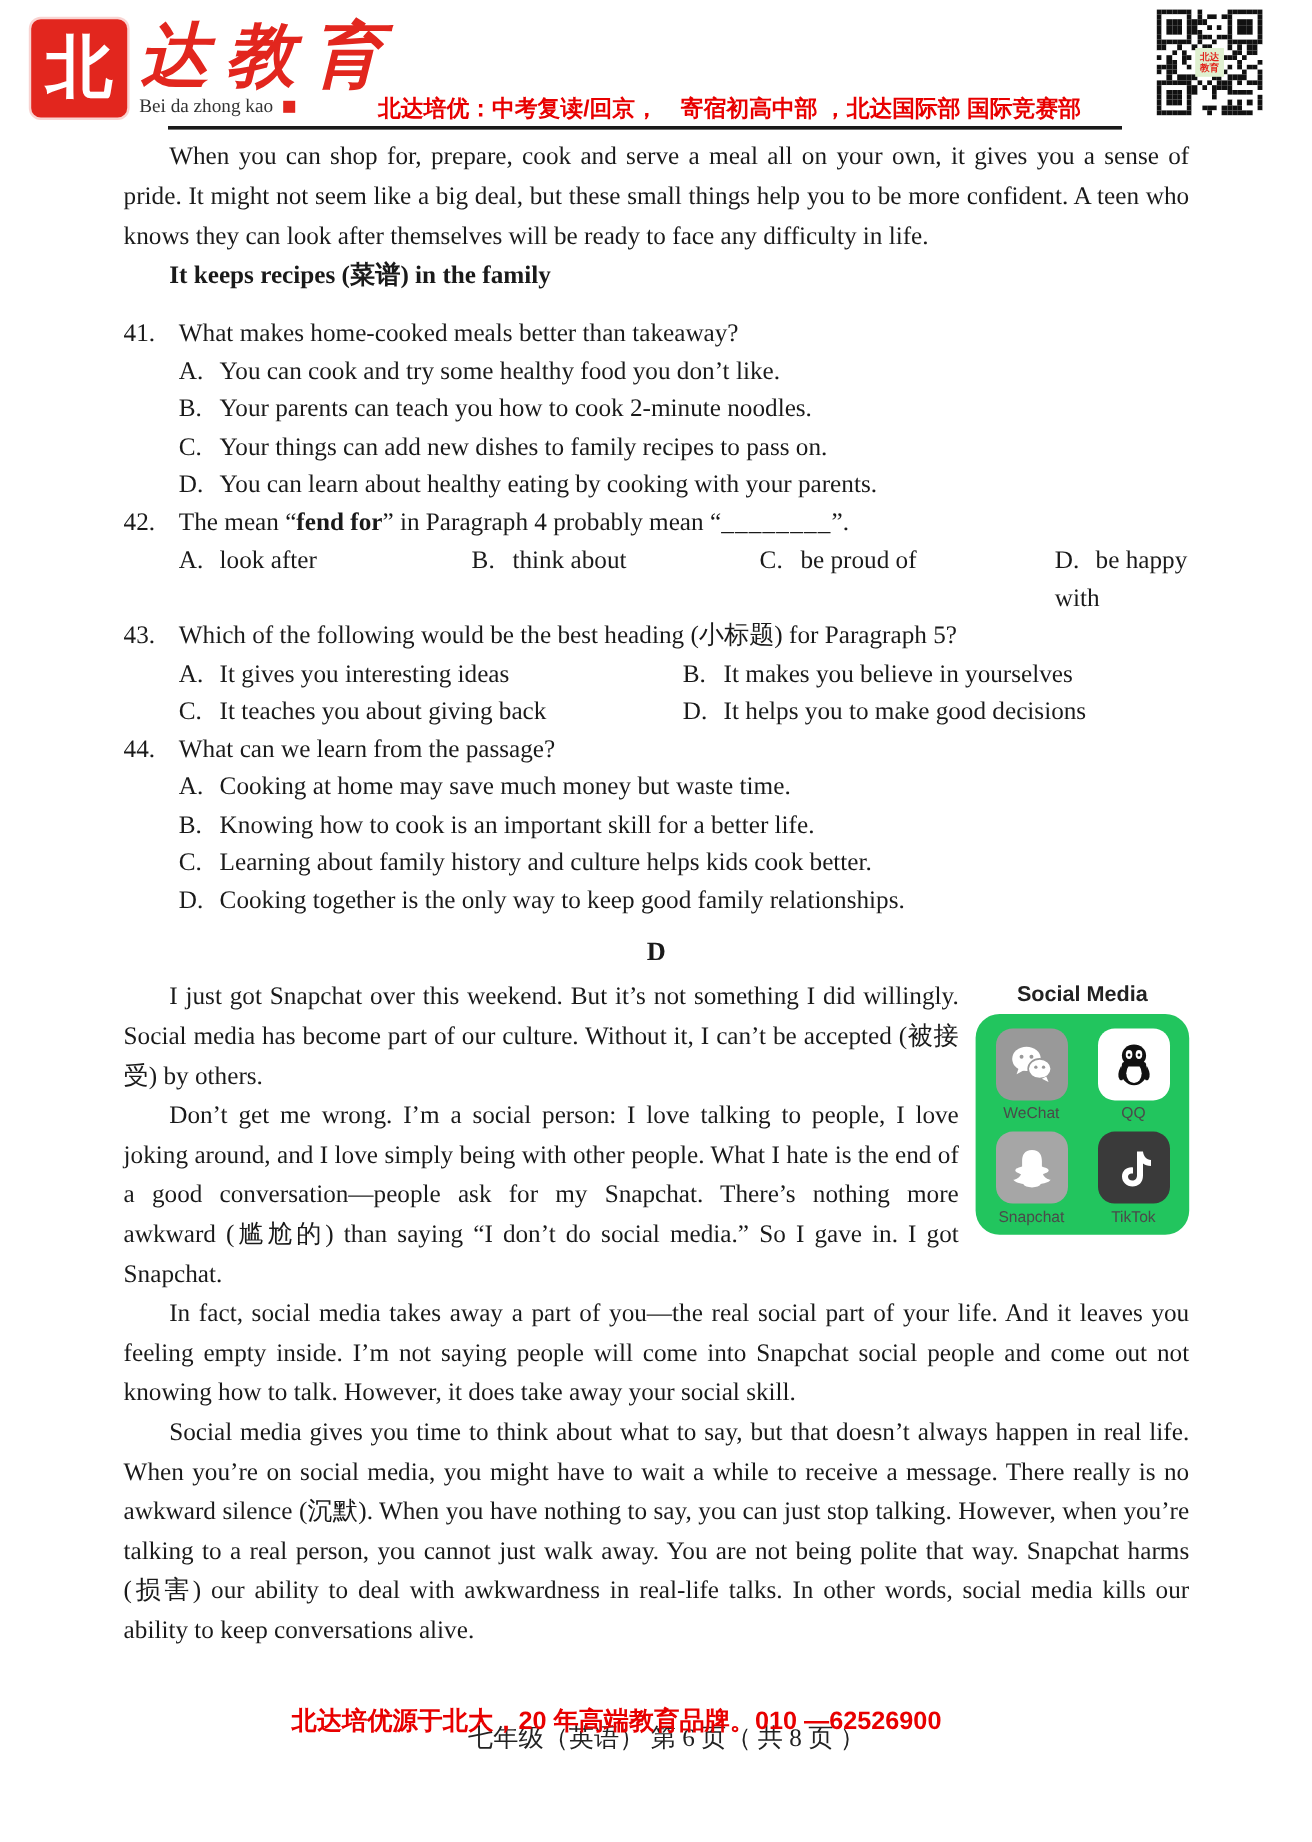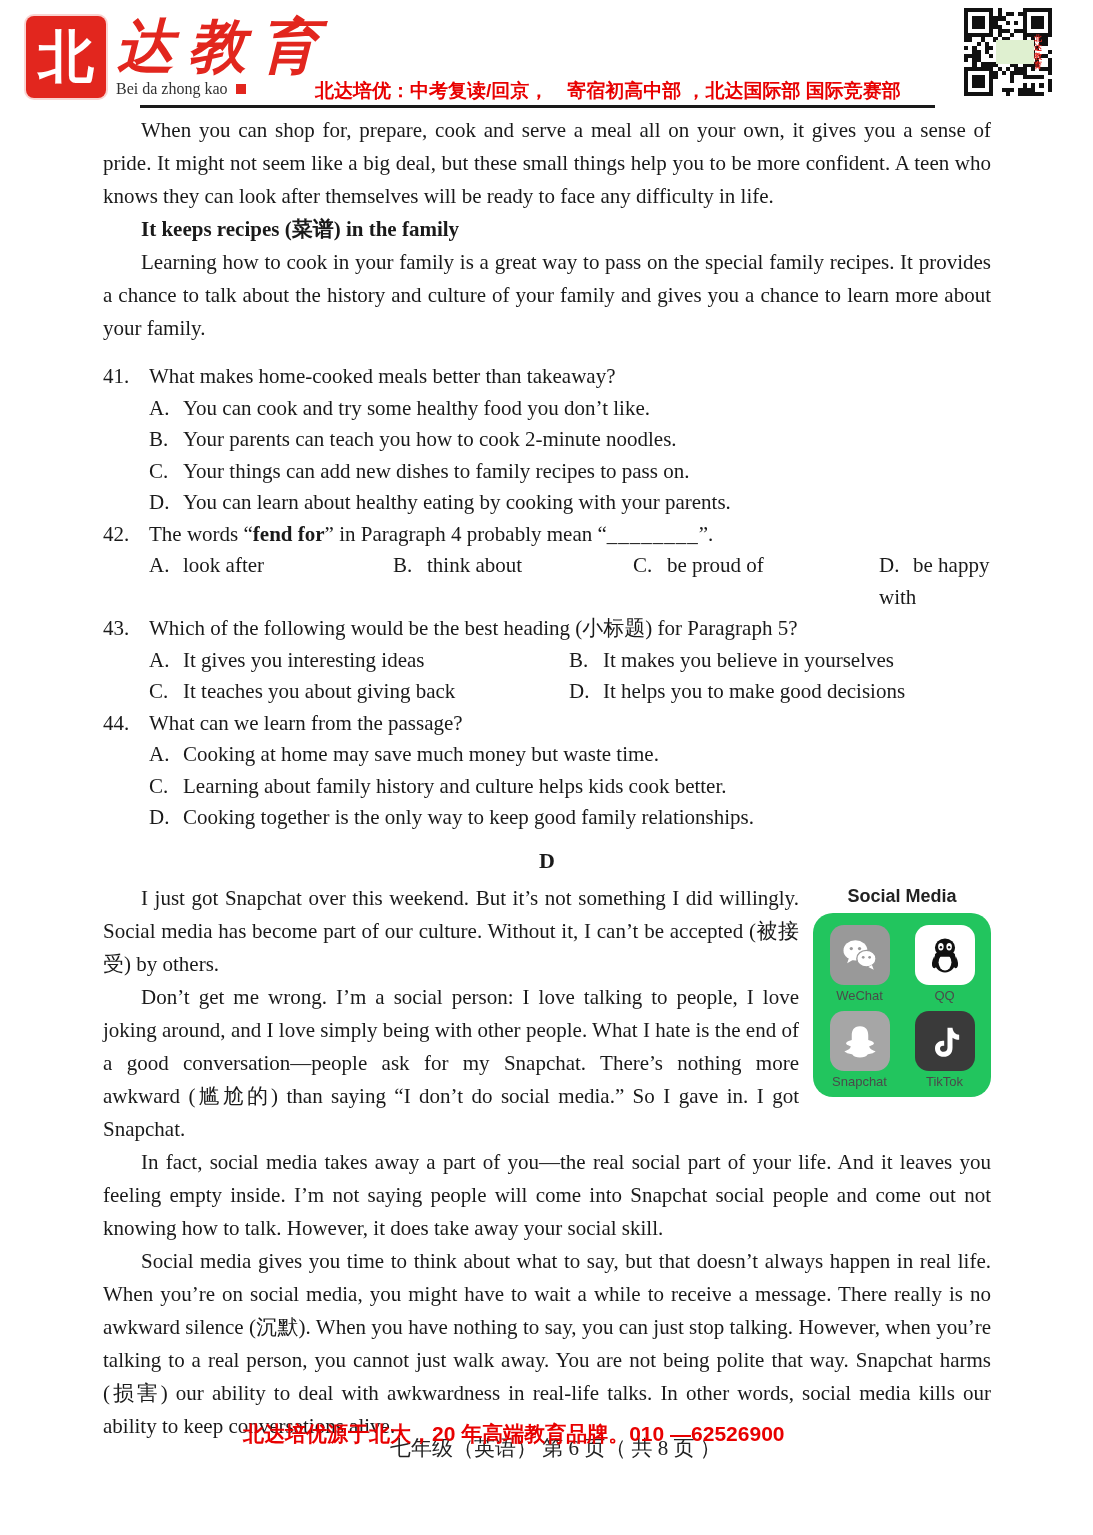--- a/index.html
+++ b/index.html
@@ -41,24 +41,23 @@
   .header-rule {
     position:absolute; left:140px; top:105px; width:795px; height:3px;
     background:#1a1a1a;
   }
 
   .qr { position:absolute; left:964px; top:8px; width:88px; height:88px; background:#fff; }
   #qr-grid { width:88px; height:88px; display:grid; grid-template-columns:repeat(21,1fr); grid-template-rows:repeat(21,1fr); }
   .qc { background:#fff; } .qc.d { background:#111; }
   .qr-center {
     position:absolute; left:32px; top:32px; width:24px; height:24px;
-    background:#dff0d0; display:flex; flex-direction:column; align-items:flex-start; justify-content:center;
+    background:#dff0d0; display:flex; flex-direction:column; align-items:center; justify-content:center;
     font-size:8px; line-height:9px; color:#e2261e; font-weight:bold;
     font-family:"Liberation Sans", sans-serif;
-    padding-left:38px;
   }
 
   
   .content { position:absolute; left:103px; top:114px; width:888px; }
   p.body {
     font-size:21px; line-height:33px; text-indent:38px; text-align:justify;
   }
   .c-heading { font-size:21px; line-height:33px; font-weight:bold; padding-left:38px; }
 
   .questions { margin-top:16px; font-size:21px; line-height:31.5px; }
@@ -572,39 +571,38 @@
     <div class="qr-center">
       <span>北达</span>
       <span>教育</span>
     </div>
   </div>
 
   <div class="content">
 
     <p class="body">When you can shop for, prepare, cook and serve a meal all on your own, it gives you a sense of pride. It might not seem like a big deal, but these small things help you to be more confident. A teen who knows they can look after themselves will be ready to face any difficulty in life.</p>
     <div class="c-heading">It keeps recipes (菜谱) in the family</div>
-    <p class="body">Learning how to cook in your family is a great way to pass on the special family recipes. It provides a chance to talk about the history and culture of your family and gives you a chance to learn more about your family.</p>
 
     <div class="questions">
 
       <div class="q-block">
         <div class="q-line">
           <span class="q-num">41.</span>
           <span class="q-text">What makes home-cooked meals better than takeaway?</span>
         </div>
         <div class="opt"><span class="opt-label">A.</span><span>You can cook and try some healthy food you don’t like.</span></div>
         <div class="opt"><span class="opt-label">B.</span><span>Your parents can teach you how to cook 2-minute noodles.</span></div>
         <div class="opt"><span class="opt-label">C.</span><span>Your things can add new dishes to family recipes to pass on.</span></div>
         <div class="opt"><span class="opt-label">D.</span><span>You can learn about healthy eating by cooking with your parents.</span></div>
       </div>
 
       <div class="q-block">
         <div class="q-line">
           <span class="q-num">42.</span>
-          <span class="q-text"><span>The words “</span><b>fend for</b><span>” in Paragraph 4 probably mean “</span><span class="blank-u">________</span><span>”.</span></span>
+          <span class="q-text"><span>The mean “</span><b>fend for</b><span>” in Paragraph 4 probably mean “</span><span class="blank-u">________</span><span>”.</span></span>
         </div>
         <div class="opt-row4">
           <span class="cell"><span class="opt-label">A.</span><span>look after</span></span>
           <span class="cell"><span class="opt-label">B.</span><span>think about</span></span>
           <span class="cell"><span class="opt-label">C.</span><span>be proud of</span></span>
           <span class="cell"><span class="opt-label">D.</span><span>be happy with</span></span>
         </div>
       </div>
 
       <div class="q-block">
@@ -619,20 +617,21 @@
           <span><span class="opt-label">D.</span><span>It helps you to make good decisions</span></span>
         </div>
       </div>
 
       <div class="q-block">
         <div class="q-line">
           <span class="q-num">44.</span>
           <span class="q-text">What can we learn from the passage?</span>
         </div>
         <div class="opt"><span class="opt-label">A.</span><span>Cooking at home may save much money but waste time.</span></div>
+        <div class="opt"><span class="opt-label">B.</span><span>Knowing how to cook is an important skill for a better life.</span></div>
         <div class="opt"><span class="opt-label">C.</span><span>Learning about family history and culture helps kids cook better.</span></div>
         <div class="opt"><span class="opt-label">D.</span><span>Cooking together is the only way to keep good family relationships.</span></div>
       </div>
     </div>
 
     <div class="d-label">D</div>
 
     <div class="section-d">
 
       <div class="figure">

